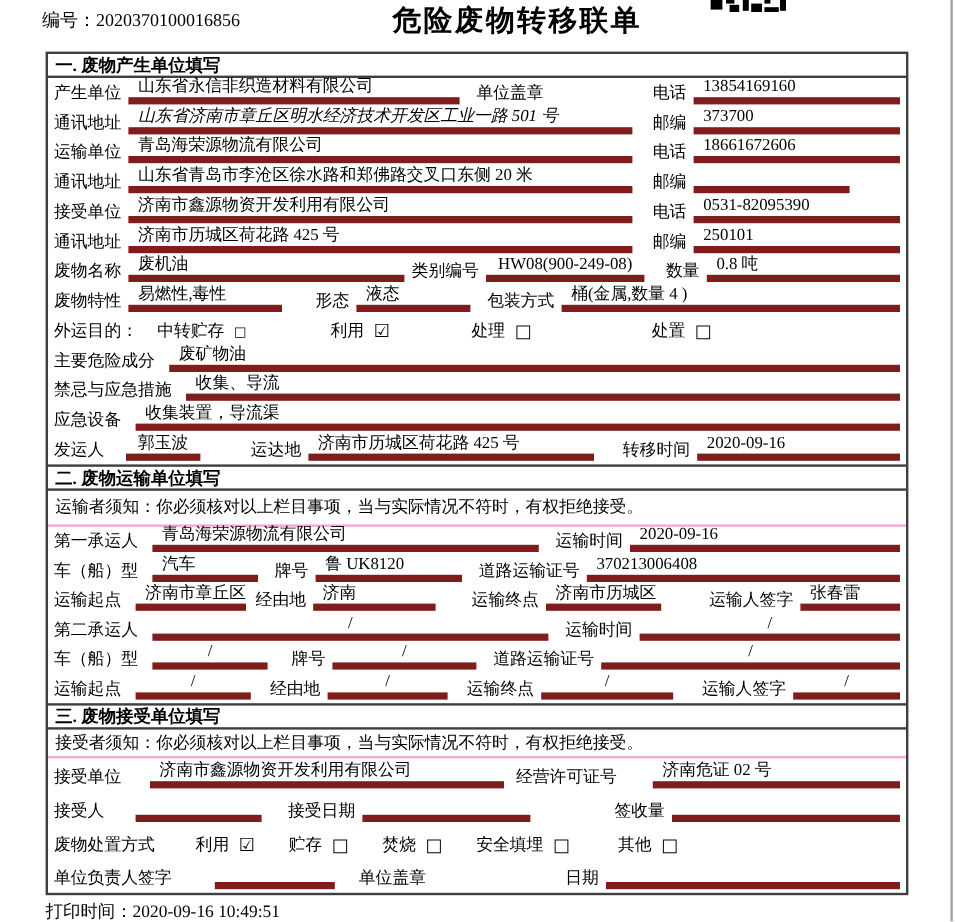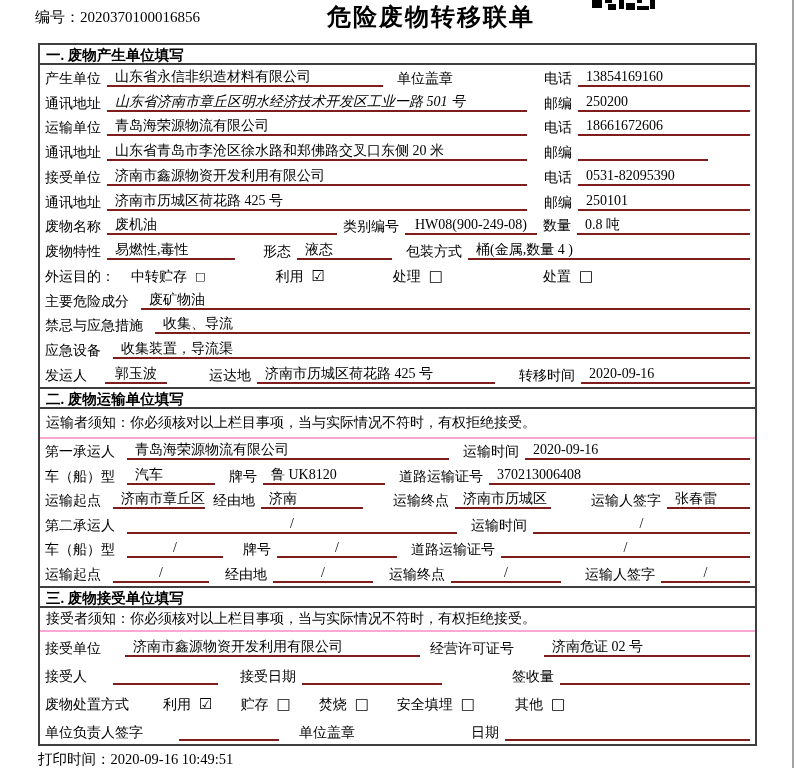--- a/index.html
+++ b/index.html
@@ -18,21 +18,21 @@
                  border-bottom:2px solid #3f3f3f;box-sizing:border-box;}
   .section-note{display:flex;align-items:center;padding:0 6px;font-size:14px;
                 border-bottom:2px solid #f9a8d4;box-sizing:border-box;}
   .s2 .section-note{height:30px;}
   .s3 .section-note{height:24px;}
   .row{display:flex;align-items:flex-end;padding:0 5px;box-sizing:border-box;font-size:14px;}
   .s1 .row{height:24.77px;}
   .s2 .row{height:24.5px;}
   .s3 .row{height:28px;}
   .lab{white-space:nowrap;margin-right:6px;margin-bottom:3px;line-height:17px;}
-  .fld{border-bottom:2px solid #7f1d1d;margin-bottom:3px;line-height:17px;white-space:nowrap;
+  .fld{border-bottom:6px solid #7f1d1d;margin-bottom:3px;line-height:17px;white-space:nowrap;
        overflow:hidden;padding-left:8px;box-sizing:border-box;min-height:17px;}
   .fld.center{text-align:center;padding-left:0;}
   .chk{white-space:nowrap;margin-bottom:3px;line-height:17px;display:flex;align-items:center;}
   .chk .box{font-family:"DejaVu Sans","Liberation Sans",sans-serif;font-size:15px;margin-left:8px;line-height:15px;}
   .chk .box.small{font-size:11px;}
   .footer{position:absolute;left:38px;top:750px;font-size:14.5px;white-space:nowrap;}
 </style>
 </head>
 <body>
 
@@ -62,21 +62,21 @@
           <span class="lab">产生单位</span>
           <span class="fld" style="width: 276px;">山东省永信非织造材料有限公司</span>
           <span class="lab" style="margin-left: 14px;">单位盖章</span>
           <span class="lab" style="margin-left: 85px;">电话</span>
           <span class="fld" style="flex-grow: 1;">13854169160</span>
         </div>
         <div class="row">
           <span class="lab">通讯地址</span>
           <span class="fld" style="width: 420px; font-style: italic;">山东省济南市章丘区明水经济技术开发区工业一路 501 号</span>
           <span class="lab" style="margin-left: 17px;">邮编</span>
-          <span class="fld" style="flex-grow: 1;">250200</span>
+          <span class="fld" style="flex-grow: 1;">373700</span>
         </div>
         <div class="row">
           <span class="lab">运输单位</span>
           <span class="fld" style="width: 420px;">青岛海荣源物流有限公司</span>
           <span class="lab" style="margin-left: 17px;">电话</span>
           <span class="fld" style="flex-grow: 1;">18661672606</span>
         </div>
         <div class="row">
           <span class="lab">通讯地址</span>
           <span class="fld" style="width: 420px;">山东省青岛市李沧区徐水路和郑佛路交叉口东侧 20 米</span>
@@ -93,21 +93,21 @@
           <span class="lab">通讯地址</span>
           <span class="fld" style="width: 420px;">济南市历城区荷花路 425 号</span>
           <span class="lab" style="margin-left: 17px;">邮编</span>
           <span class="fld" style="flex-grow: 1;">250101</span>
         </div>
         <div class="row">
           <span class="lab">废物名称</span>
           <span class="fld" style="width: 230px;">废机油</span>
           <span class="lab" style="margin-left: 6px;">类别编号</span>
           <span class="fld center" style="width: 132px;">HW08(900-249-08)</span>
-          <span class="lab" style="margin-left: 6px; font-family: Liberation Mono, monospace;">数量</span>
+          <span class="lab" style="margin-left: 18px;">数量</span>
           <span class="fld" style="flex-grow: 1;">0.8 吨</span>
         </div>
         <div class="row">
           <span class="lab">废物特性</span>
           <span class="fld" style="width: 128px;">易燃性,毒性</span>
           <span class="lab" style="margin-left: 28px;">形态</span>
           <span class="fld" style="width: 95px;">液态</span>
           <span class="lab" style="margin-left: 14px;">包装方式</span>
           <span class="fld" style="flex-grow: 1;">桶(金属,数量 4 )</span>
         </div>

